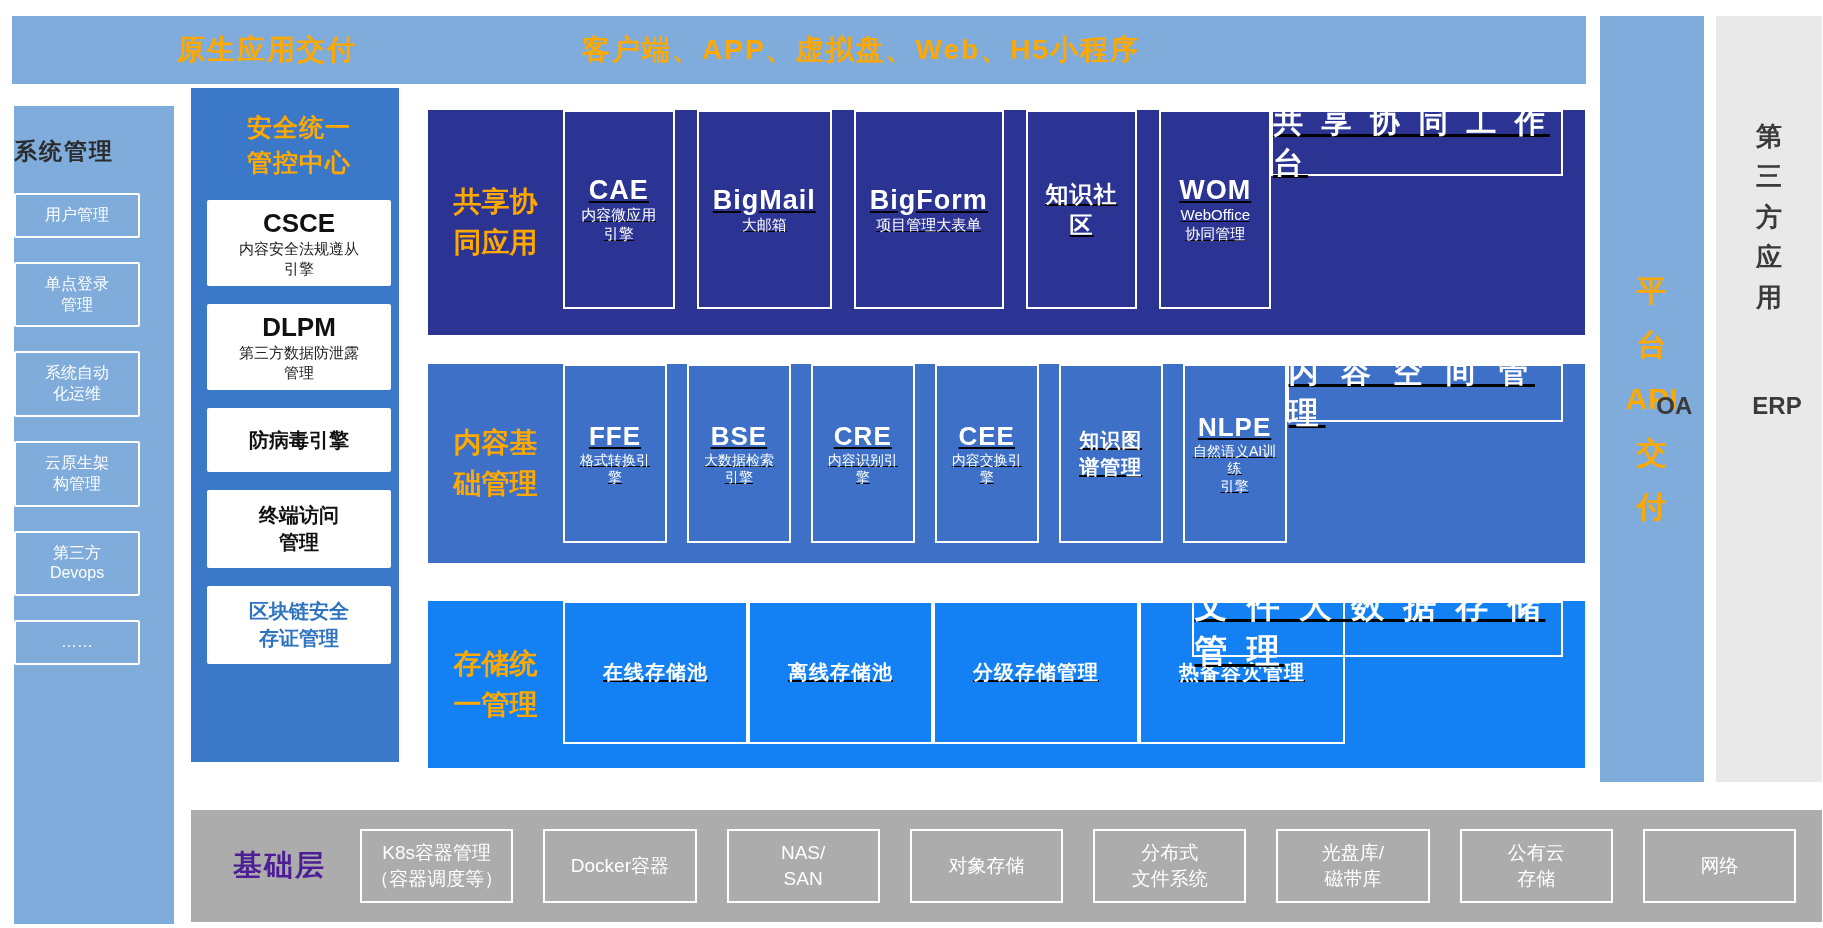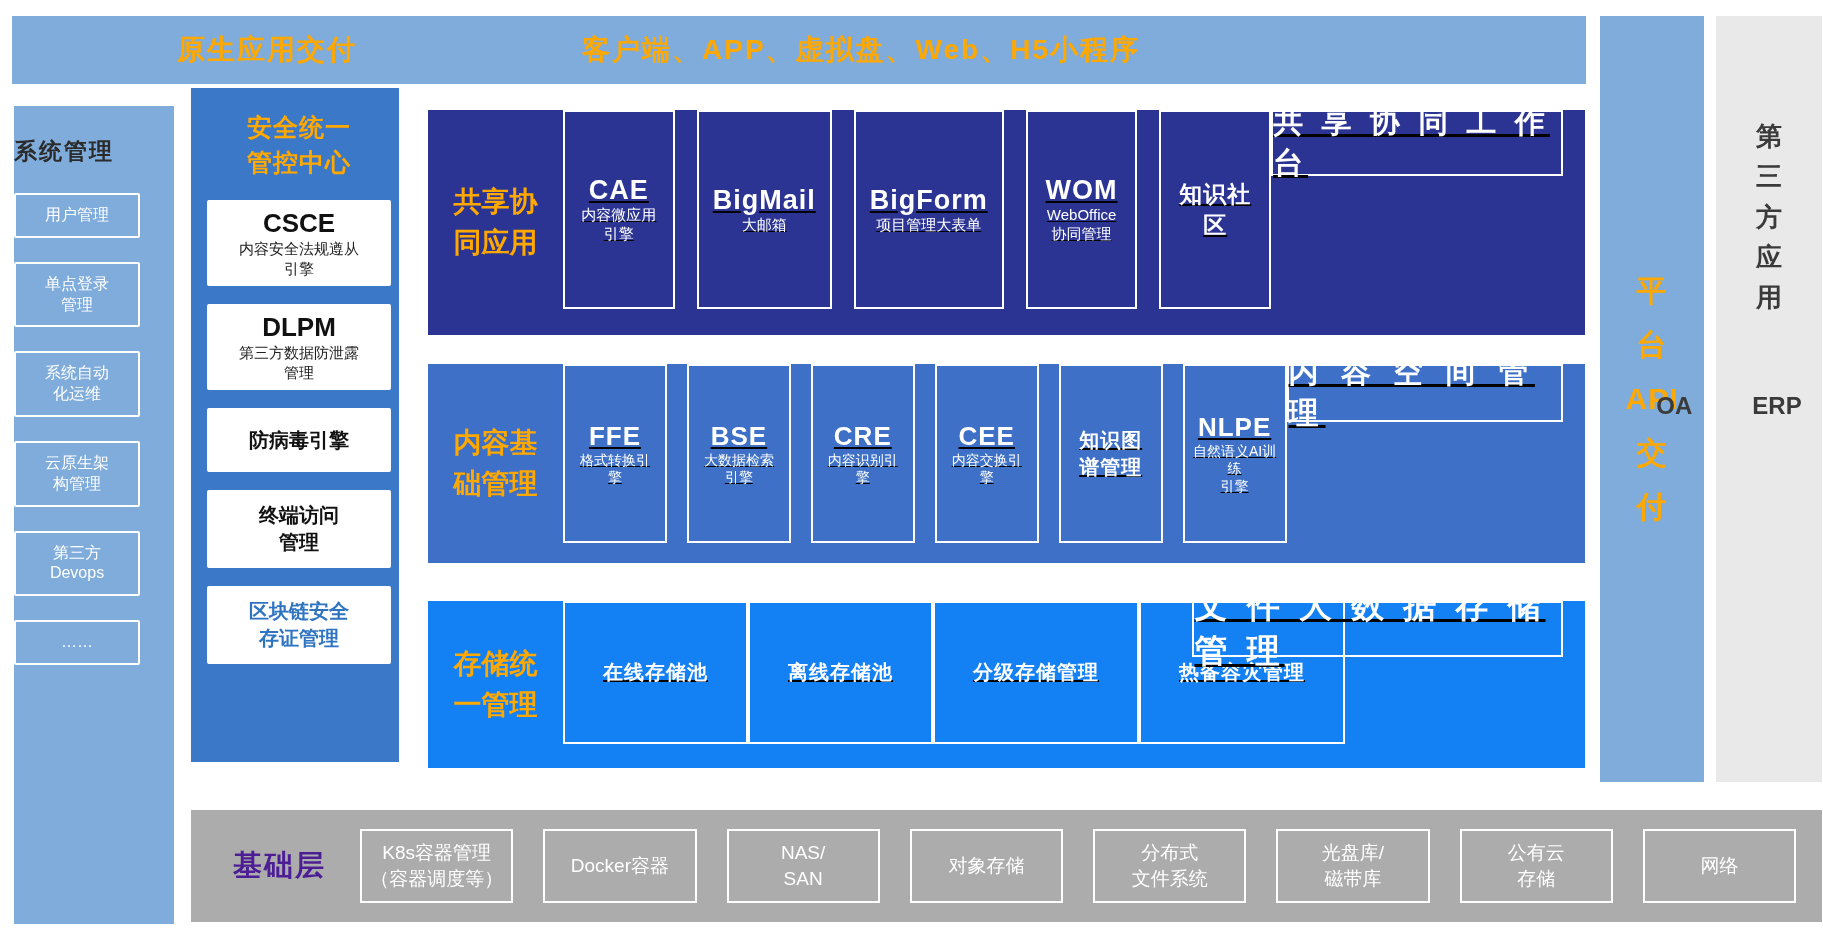--- a/index.html
+++ b/index.html
@@ -158,26 +158,26 @@
           <div class="mod-desc">内容微应用引擎</div>
         </div>
         <div class="mod">
           <div class="mod-name">BigMail</div>
           <div class="mod-desc">大邮箱</div>
         </div>
         <div class="mod">
           <div class="mod-name">BigForm</div>
           <div class="mod-desc">项目管理大表单</div>
         </div>
+        <div class="mod single">
+          <div class="mod-name">知识社区</div>
+        </div>
         <div class="mod">
           <div class="mod-name">WOM</div>
           <div class="mod-desc">WebOffice协同管理</div>
-        </div>
-        <div class="mod single">
-          <div class="mod-name">知识社区</div>
         </div>
       </div>
       <div class="layer-bar">共 享 协 同 工 作 台</div>
     </div>
   </section>
 
   <section class="layer layer-content">
     <div class="layer-label">内容基
 础管理</div>
     <div class="layer-body">

